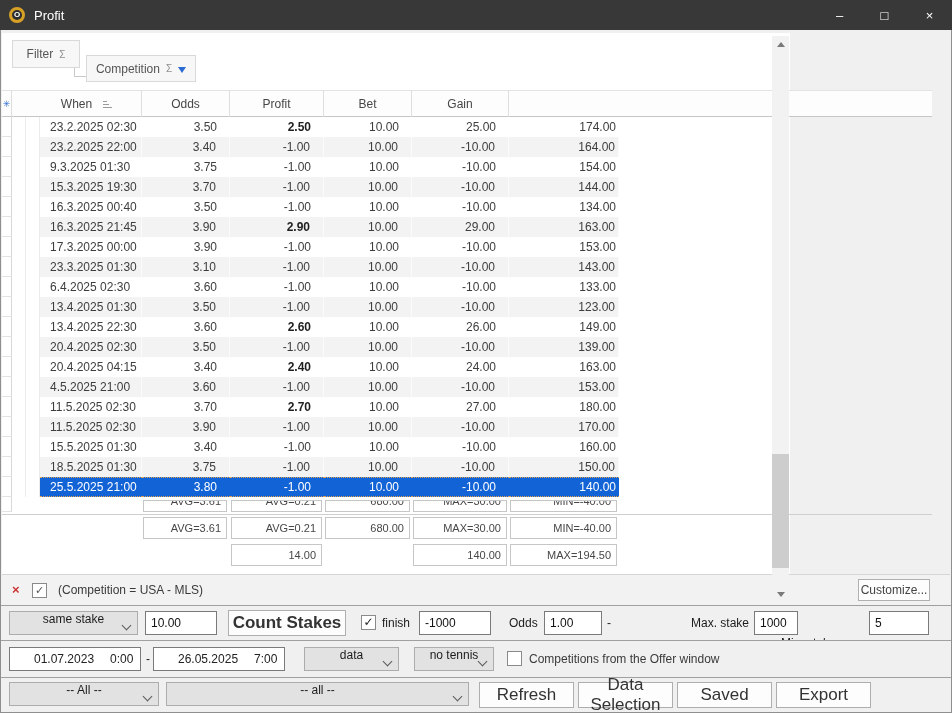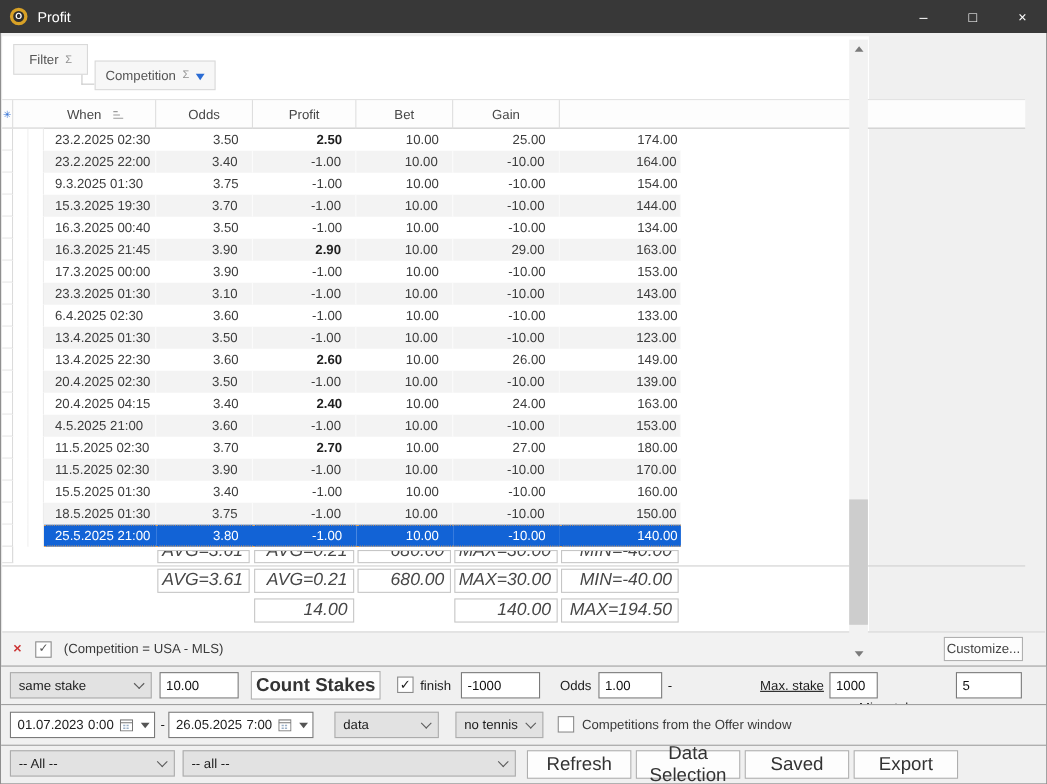--- a/index.html
+++ b/index.html
@@ -43,21 +43,21 @@
   .c.when { width:102px; padding-left:10px; }
   .c.num { text-align:right; padding-right:13px; }
   .c.odds { width:88px; } .c.profit { width:94px; } .c.bet { width:88px; } .c.gain { width:97px; }
   .c.total { width:110px; padding-right:3px; }
   .grid-row.stripe .when, .grid-row.stripe .num { background:#f3f3f3; border-right:1px solid #fbfbfb; }
   .c.profit.win { font-weight:bold; color:#1f1f1f; }
   .grid-row.selected .when, .grid-row.selected .num { background:#1263d6; color:#ffffff; border-top:1px dotted #e2a053; border-bottom:1px dotted #e2a053; line-height:18px; }
   .rh-stub { position:absolute; left:0; top:464px; width:10px; height:15px; border-right:1px solid #d8d8d8; border-bottom:1px solid #e2e2e2; }
 
   
-  .sum-box { position:absolute; height:22px; background:#fff; border:1px solid #c6c6c6; font-size:16px; color:#474747; text-align:right; padding-right:5px; line-height:20px; overflow:hidden;font-style:italic; }
+  .sum-box { position:absolute; height:22px; background:#fff; border:1px solid #c6c6c6; font-size:11px; color:#474747; text-align:right; padding-right:5px; line-height:20px; overflow:hidden; }
   .sb-odds { left:141px; width:84px; } .sb-profit { left:229px; width:91px; } .sb-bet { left:323px; width:85px; }
   .sb-gain { left:411px; width:94px; } .sb-total { left:508px; width:107px; }
   .row-sumclip .sum-box { top:467px; height:12px; }
   .row-sumclip .sum-box span { display:block; margin-top:-10px; }
   .row-sum1 .sum-box { top:484px; }
   .row-sum2 .sum-box { top:511px; }
   .grid-divider { position:absolute; left:0; top:481px; width:930px; height:1px; background:#cfcfcf; }
 
   
   .cond-bar { position:absolute; left:0; top:541px; width:948px; height:31px; background:#f2f2f2; border-top:1px solid #d6d6d6; }
@@ -72,27 +72,27 @@
   .vs-arrow { position:absolute; left:0; width:17px; height:16px; display:flex; align-items:center; justify-content:center; }
   .vs-up { top:0; } .vs-down { bottom:0; }
   .tri-up { width:0; height:0; border-left:4px solid transparent; border-right:4px solid transparent; border-bottom:5px solid #7a7a7a; }
   .tri-down { width:0; height:0; border-left:4px solid transparent; border-right:4px solid transparent; border-top:5px solid #7a7a7a; }
   .vs-thumb { position:absolute; left:0; top:418px; width:17px; height:114px; background:#cdcdcd; }
 
   
   .controls-row { position:absolute; left:0; background:#f0f0f0; border-top:1px solid #a0a0a0; width:950px; }
   .row1 { top:575px; height:35px; } .row2 { top:610px; height:37px; } .row3 { top:647px; height:35px; }
   .ctl { position:absolute; font-size:12px; color:#222; }
-  .combo { background:#e2e2e2; border:1px solid #acacac; height:24px; display:flex; align-items:center; padding:0 7px; color:#1c1c1c; }
+  .combo { background:#e2e2e2; border:1px solid #acacac; height:24px; display:flex; align-items:center; padding:0 7px; color:#1c1c1c;flex-direction:column; }
   .combo .chev { margin-left:auto; }
   .chev { width:7px; height:7px; border-right:1.4px solid #5a5a5a; border-bottom:1.4px solid #5a5a5a; transform:rotate(45deg); margin-top:-4px; }
   input.tbox { border:1px solid #7a7a7a; background:#fff; height:24px; font-size:12px; padding:0 5px; font-family:"Liberation Sans","DejaVu Sans",sans-serif; color:#111; }
   .btn { background:#fdfdfd; border:1px solid #aeaeae; height:26px; font-size:17px; color:#333; text-align:center; display:flex; align-items:center; justify-content:center; }
   .lbl { font-size:12px; color:#1c1c1c; line-height:24px; }
-  .datebox { background:#fff; border:1px solid #7a7a7a; height:24px; display:flex; align-items:center; padding:0 4px 0 6px; gap:4px; }
+  .datebox { background:#fff; border:1px solid #7a7a7a; height:24px; display:flex; align-items:center; padding:0 4px 0 24px; gap:16px; }
   .cal-icon { margin-left:auto; }
   .dd-arrow { width:0; height:0; border-left:4px solid transparent; border-right:4px solid transparent; border-top:5px solid #555; margin-left:3px; }
 </style>
 </head>
 <body>
 
 <div class="window">
 
   <div class="titlebar">
     <div class="app-icon">O</div>
@@ -407,21 +407,21 @@
       </div>
       <input class="ctl tbox" style="left: 144px; top: 5px; width: 72px;" value="10.00">
       <div class="ctl btn" style="left:227px; top:4px; width:118px; font-weight:bold;">Count Stakes</div>
       <div class="ctl checkbox" style="left:360px; top:9px;">✓</div>
       <div class="ctl lbl" style="left:381px; top:5px;">finish</div>
       <input class="ctl tbox" style="left: 418px; top: 5px; width: 72px;" value="-1000">
       <div class="ctl lbl" style="left:508px; top:5px;">Odds</div>
       <input class="ctl tbox" style="left: 543px; top: 5px; width: 58px;" value="1.00">
       <div class="ctl lbl" style="left:606px; top:5px;">-</div>
       <input class="ctl tbox" style="left: 613px; top: 5px; width: 58px; margin-top: 36px;" value="99.00">
-      <div class="ctl lbl" style="left:690px; top:5px;text-decoration:underline;">Max. stake</div>
+      <div class="ctl lbl" style="left:690px; top:5px;">Max. stake</div>
       <input class="ctl tbox" style="left: 753px; top: 5px; width: 44px;" value="1000">
       <div class="ctl lbl" style="left:780px; top:5px;margin-top:20px;">Min. stake</div>
       <input class="ctl tbox" style="left: 868px; top: 5px; width: 60px;" value="5">
     </div>
 
     <div class="controls-row row2">
       <div class="ctl datebox" style="left:8px; top:6px; width:132px;">
         <span>01.07.2023</span>
         <span>0:00</span>
         <svg class="cal-icon" width="12" height="12" viewBox="0 0 12 12">

